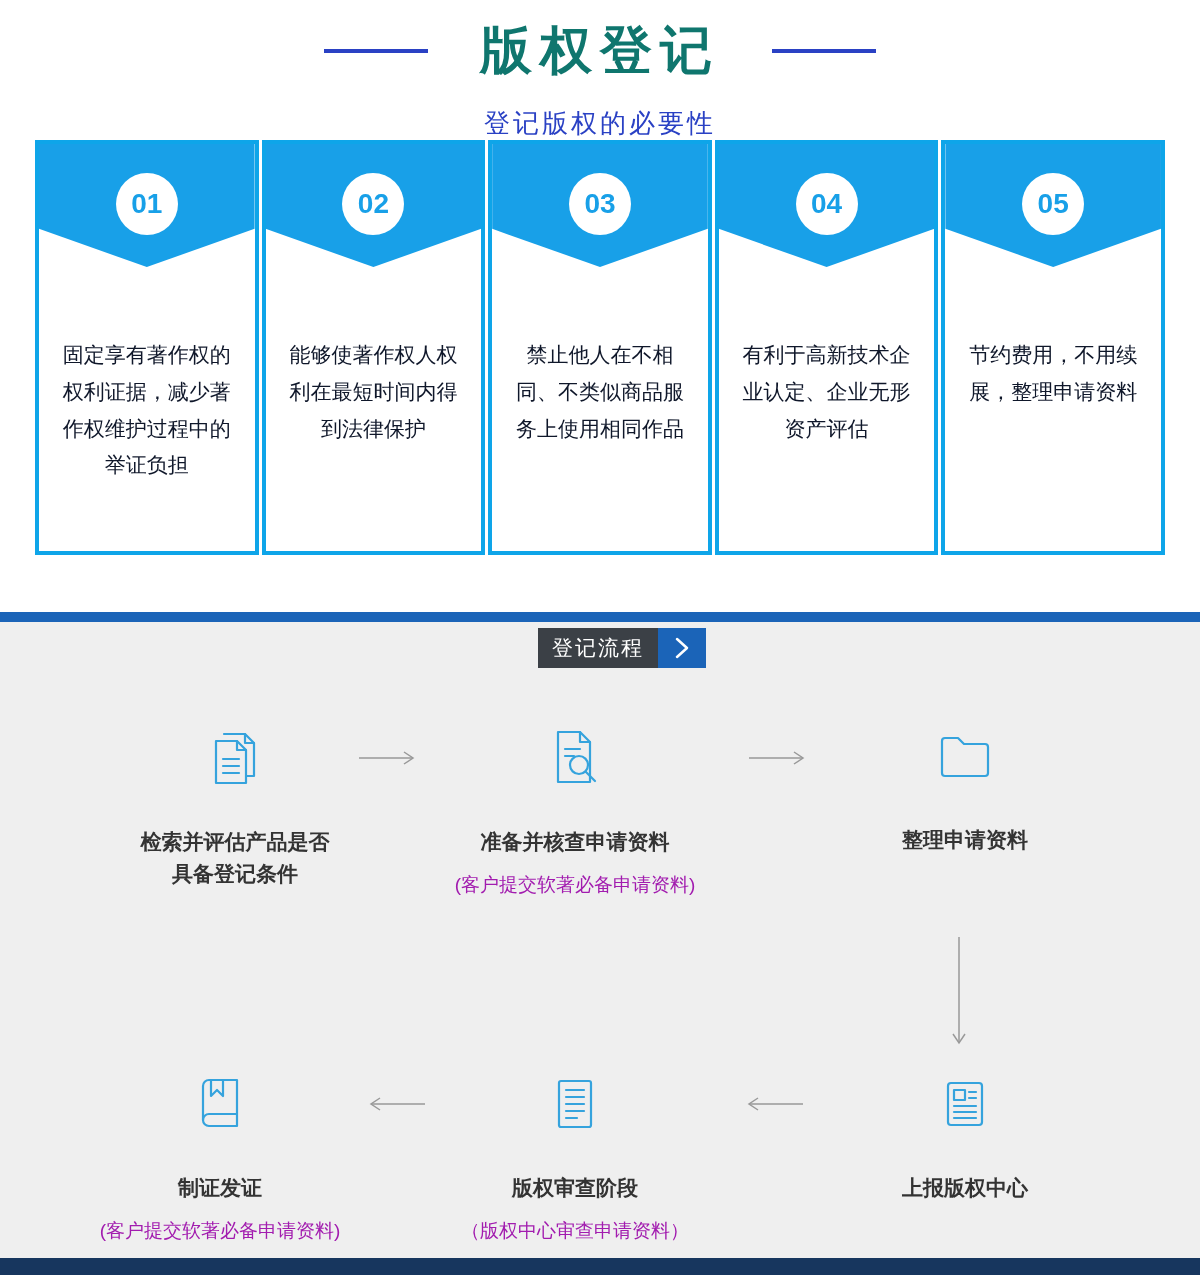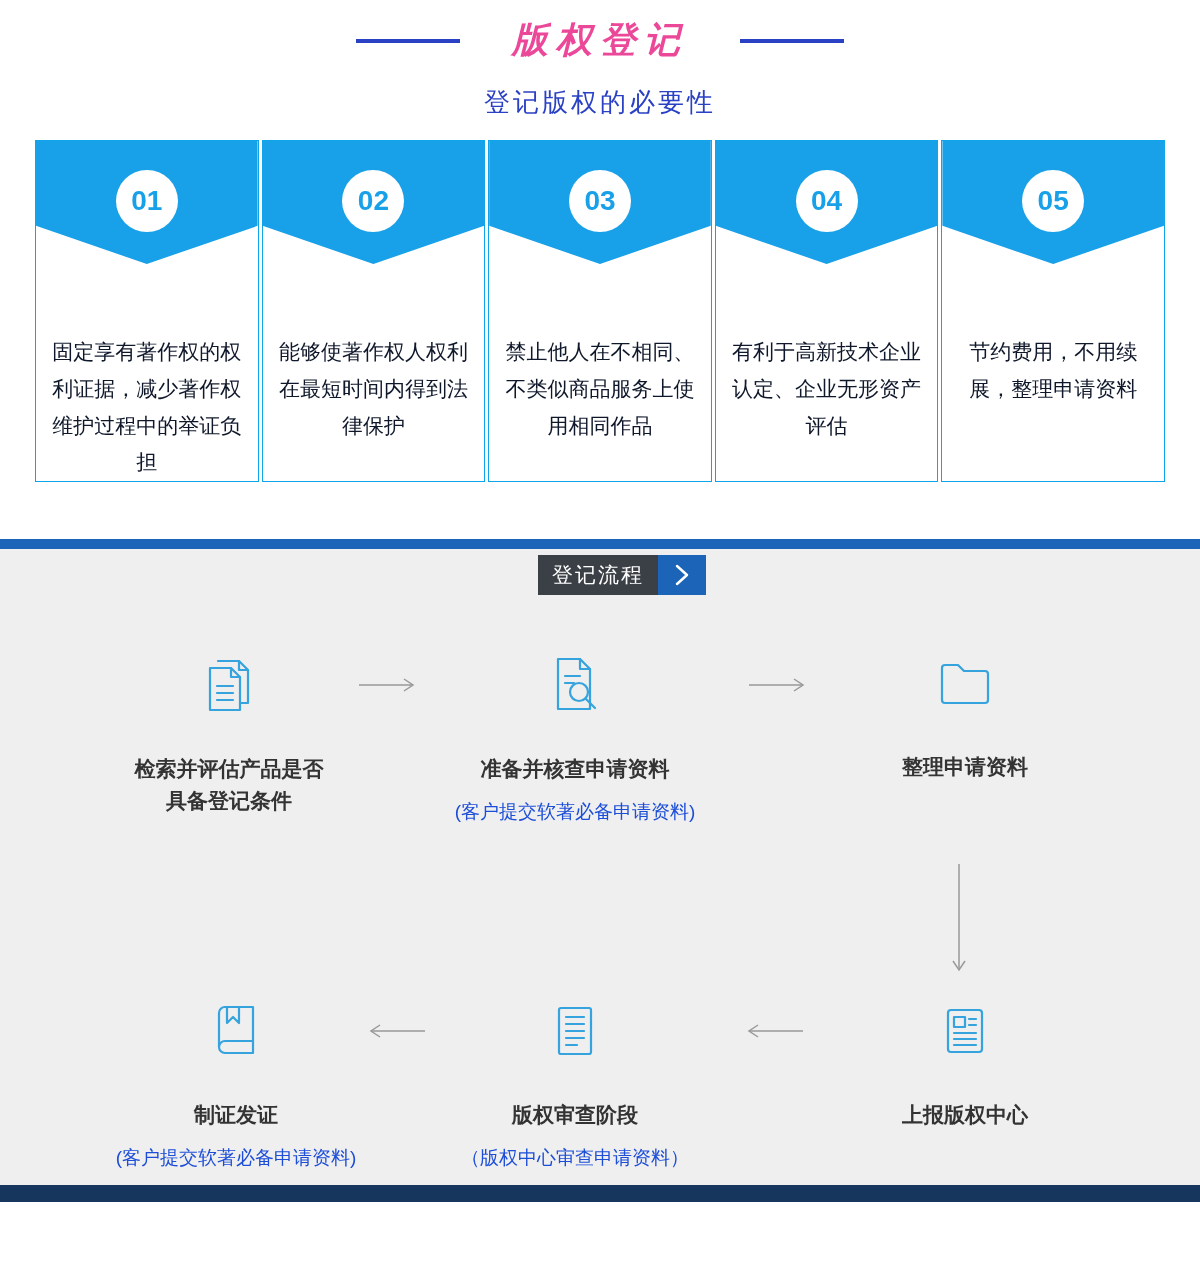--- a/index.html
+++ b/index.html
@@ -4,26 +4,26 @@
 <style>
   * { margin:0; padding:0; box-sizing:border-box; }
   html,body { background:#ffffff; }
   body { font-family:"Liberation Sans","DejaVu Sans",sans-serif; }
   .page { width:1200px; height:1275px; position:relative; background:#ffffff; overflow:hidden; }
 
   
   .header { height:140px; padding-top:16px; text-align:center; }
   .title-row { display:flex; align-items:center; justify-content:center; gap:52px; }
   .title-line { width:104px; height:4px; background:#2a41c4; }
-  .page-title { font-size:36px; font-weight:bold; color:#ec4899; letter-spacing:8px;font-style:italic; }
+  .page-title { font-size:52px; font-weight:bold; color:#0f766e; letter-spacing:8px; }
   .page-subtitle { margin-top:20px; font-size:26px; color:#2a41c4; letter-spacing:3px; }
 
   
   .cards { display:flex; gap:3px; margin:0 35px; }
-  .card { flex:1; height:342px; background:#fff; border:1px solid #0ea5e9; position:relative; }
+  .card { flex:1; height:415px; background:#fff; border:4px solid #0ea5e9; position:relative; }
   .card-banner { height:123px; background:#18a0e8;
                  clip-path:polygon(0 0,100% 0,100% 69%,50% 100%,0 69%); }
   .card-number { position:absolute; top:29px; left:50%; transform:translateX(-50%);
                  width:62px; height:62px; border-radius:50%; background:#fff;
                  color:#18a0e8; font-size:28px; font-weight:bold;
                  display:flex; align-items:center; justify-content:center; }
   .card-text { margin-top:70px; padding:0 14px; text-align:center;
                color:#0f172a; font-size:21px; line-height:1.75; }
 
   
@@ -31,29 +31,29 @@
   .process-bar { height:10px; background:#1b64b8; }
   .tab-row { display:flex; justify-content:center; margin-top:6px; height:40px; transform:translateX(22px); }
   .process-tab { background:#3b4046; color:#fff; font-size:21px; letter-spacing:2px;
                  display:flex; align-items:center; padding:0 14px; cursor:pointer; }
   .tab-arrow { width:48px; background:#1b64b8; display:flex; align-items:center; justify-content:center; cursor:pointer; }
 
   .flow { position:relative; height:590px; }
   .step { position:absolute; display:flex; flex-direction:column; align-items:center; text-align:center; }
   .step-icon svg { display:block; }
   .step-title { margin-top:36px; font-size:21px; font-weight:bold; color:#333; line-height:1.5; }
-  .step-sub { margin-top:12px; font-size:19px; color:#1d4ed8; line-height:1.6; }
+  .step-sub { margin-top:12px; font-size:19px; color:#a21caf; line-height:1.6; }
   .step-sub:empty { display:none; }
 
-  .step-1 { left:131px; top:58px;  width:196px;text-align:center; }
+  .step-1 { left:137px; top:58px;  width:196px;text-align:center; }
   .step-2 { left:415px; top:58px;  width:320px; }
   .step-3 { left:800px; top:56px;  width:330px; }
   .step-4 { left:815px; top:404px; width:300px; }
   .step-5 { left:415px; top:404px; width:320px;align-items:center; }
-  .step-6 { left:76px;  top:404px; width:320px; }
+  .step-6 { left:60px;  top:404px; width:320px; }
 
   .arrow { position:absolute; }
   .arrow-r1 { left:358px; top:82px; }
   .arrow-r2 { left:748px; top:82px; }
   .arrow-down { left:951px; top:268px; }
   .arrow-l1 { left:740px; top:428px; }
   .arrow-l2 { left:362px; top:428px; }
 
   .footer { height:17px; background:#17365e; }
 </style>

